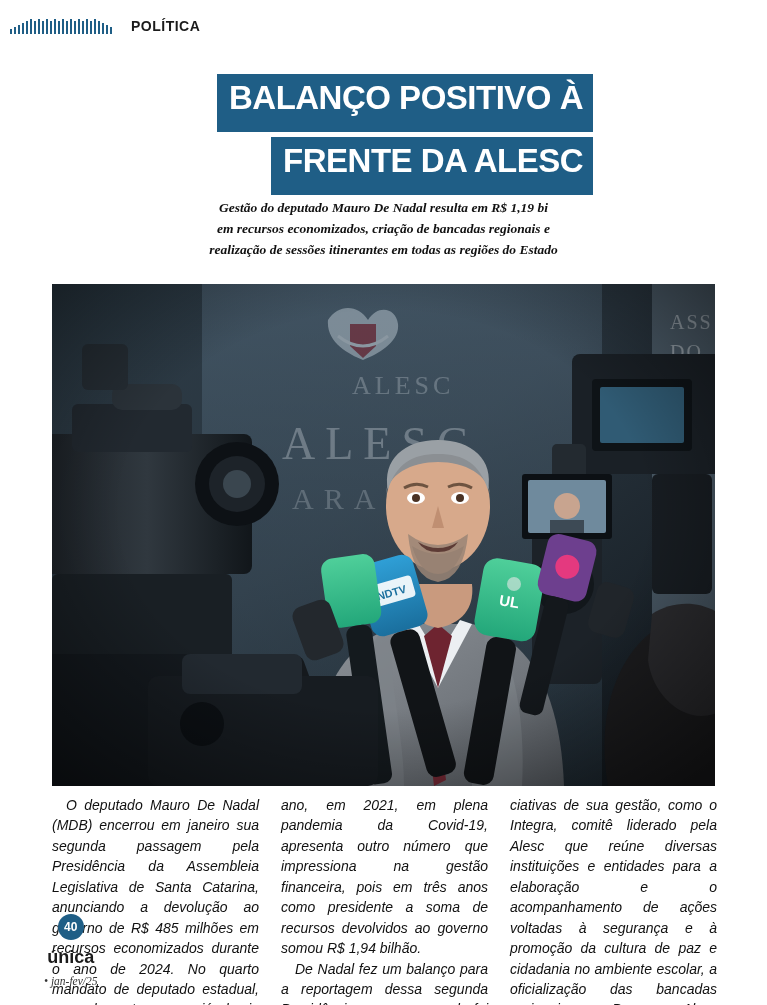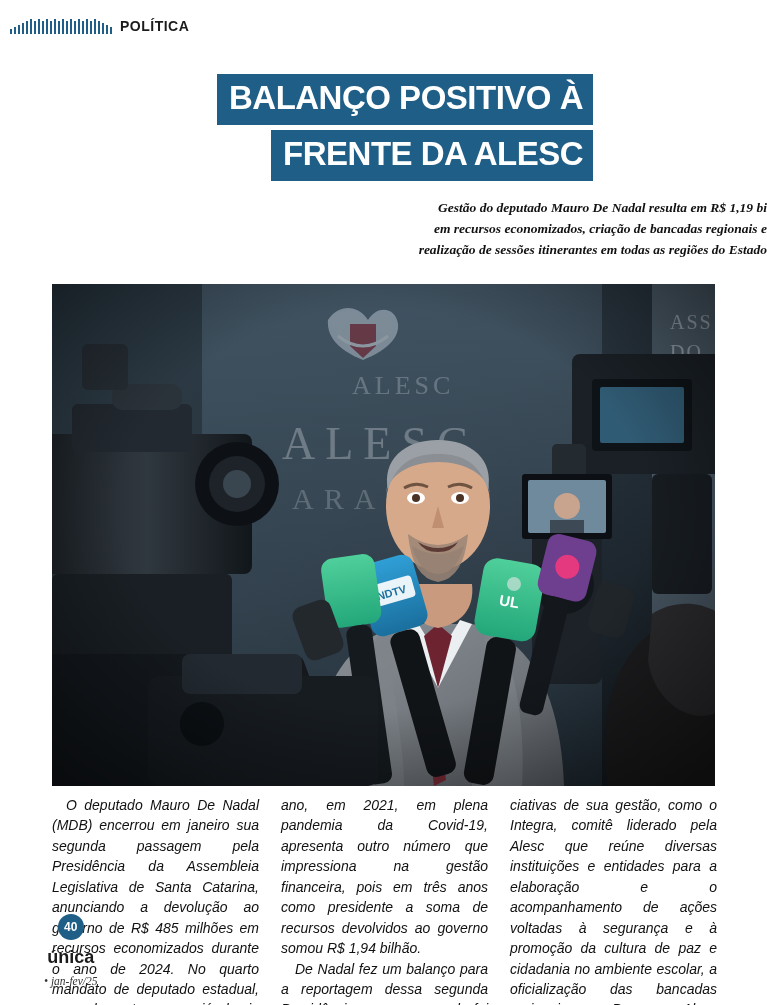--- a/index.html
+++ b/index.html
@@ -15,21 +15,21 @@
     overflow: hidden;
   }
 
   
   .section-bar {
     position: absolute;
     top: 18px;
     left: 10px;
     display: flex;
     align-items: center;
-    gap: 8px;
+    gap: 19px;
   }
   .section-ticks {
     display: flex;
     align-items: flex-end;
     height: 16px;
     gap: 2px;
   }
   .section-ticks i {
     display: block;
     width: 2px;
@@ -53,32 +53,32 @@
   }
   .headline .hl-line {
     display: inline-block;
     background: #1f5e86;
     color: #ffffff;
     font-family: "Liberation Sans", sans-serif;
     font-weight: bold;
     font-size: 33px;
     line-height: 1.0;
     letter-spacing: -0.5px;
-    padding: 7px 10px 11px 12px;
+    padding: 7px 10px 18px 12px;
     margin-bottom: 5px;
     white-space: nowrap;
   }
 
   
   .deck {
     position: absolute;
     top: 198px;
     left: 0;
     width: 767px;
-    text-align: right;
+    text-align: center;
     font-family: "Liberation Serif", serif;
     font-weight: bold;
     font-style: italic;
     font-size: 13.5px;
     line-height: 1.55;
     color: #111111;
   }
   .deck div { white-space: nowrap; }
 
   

